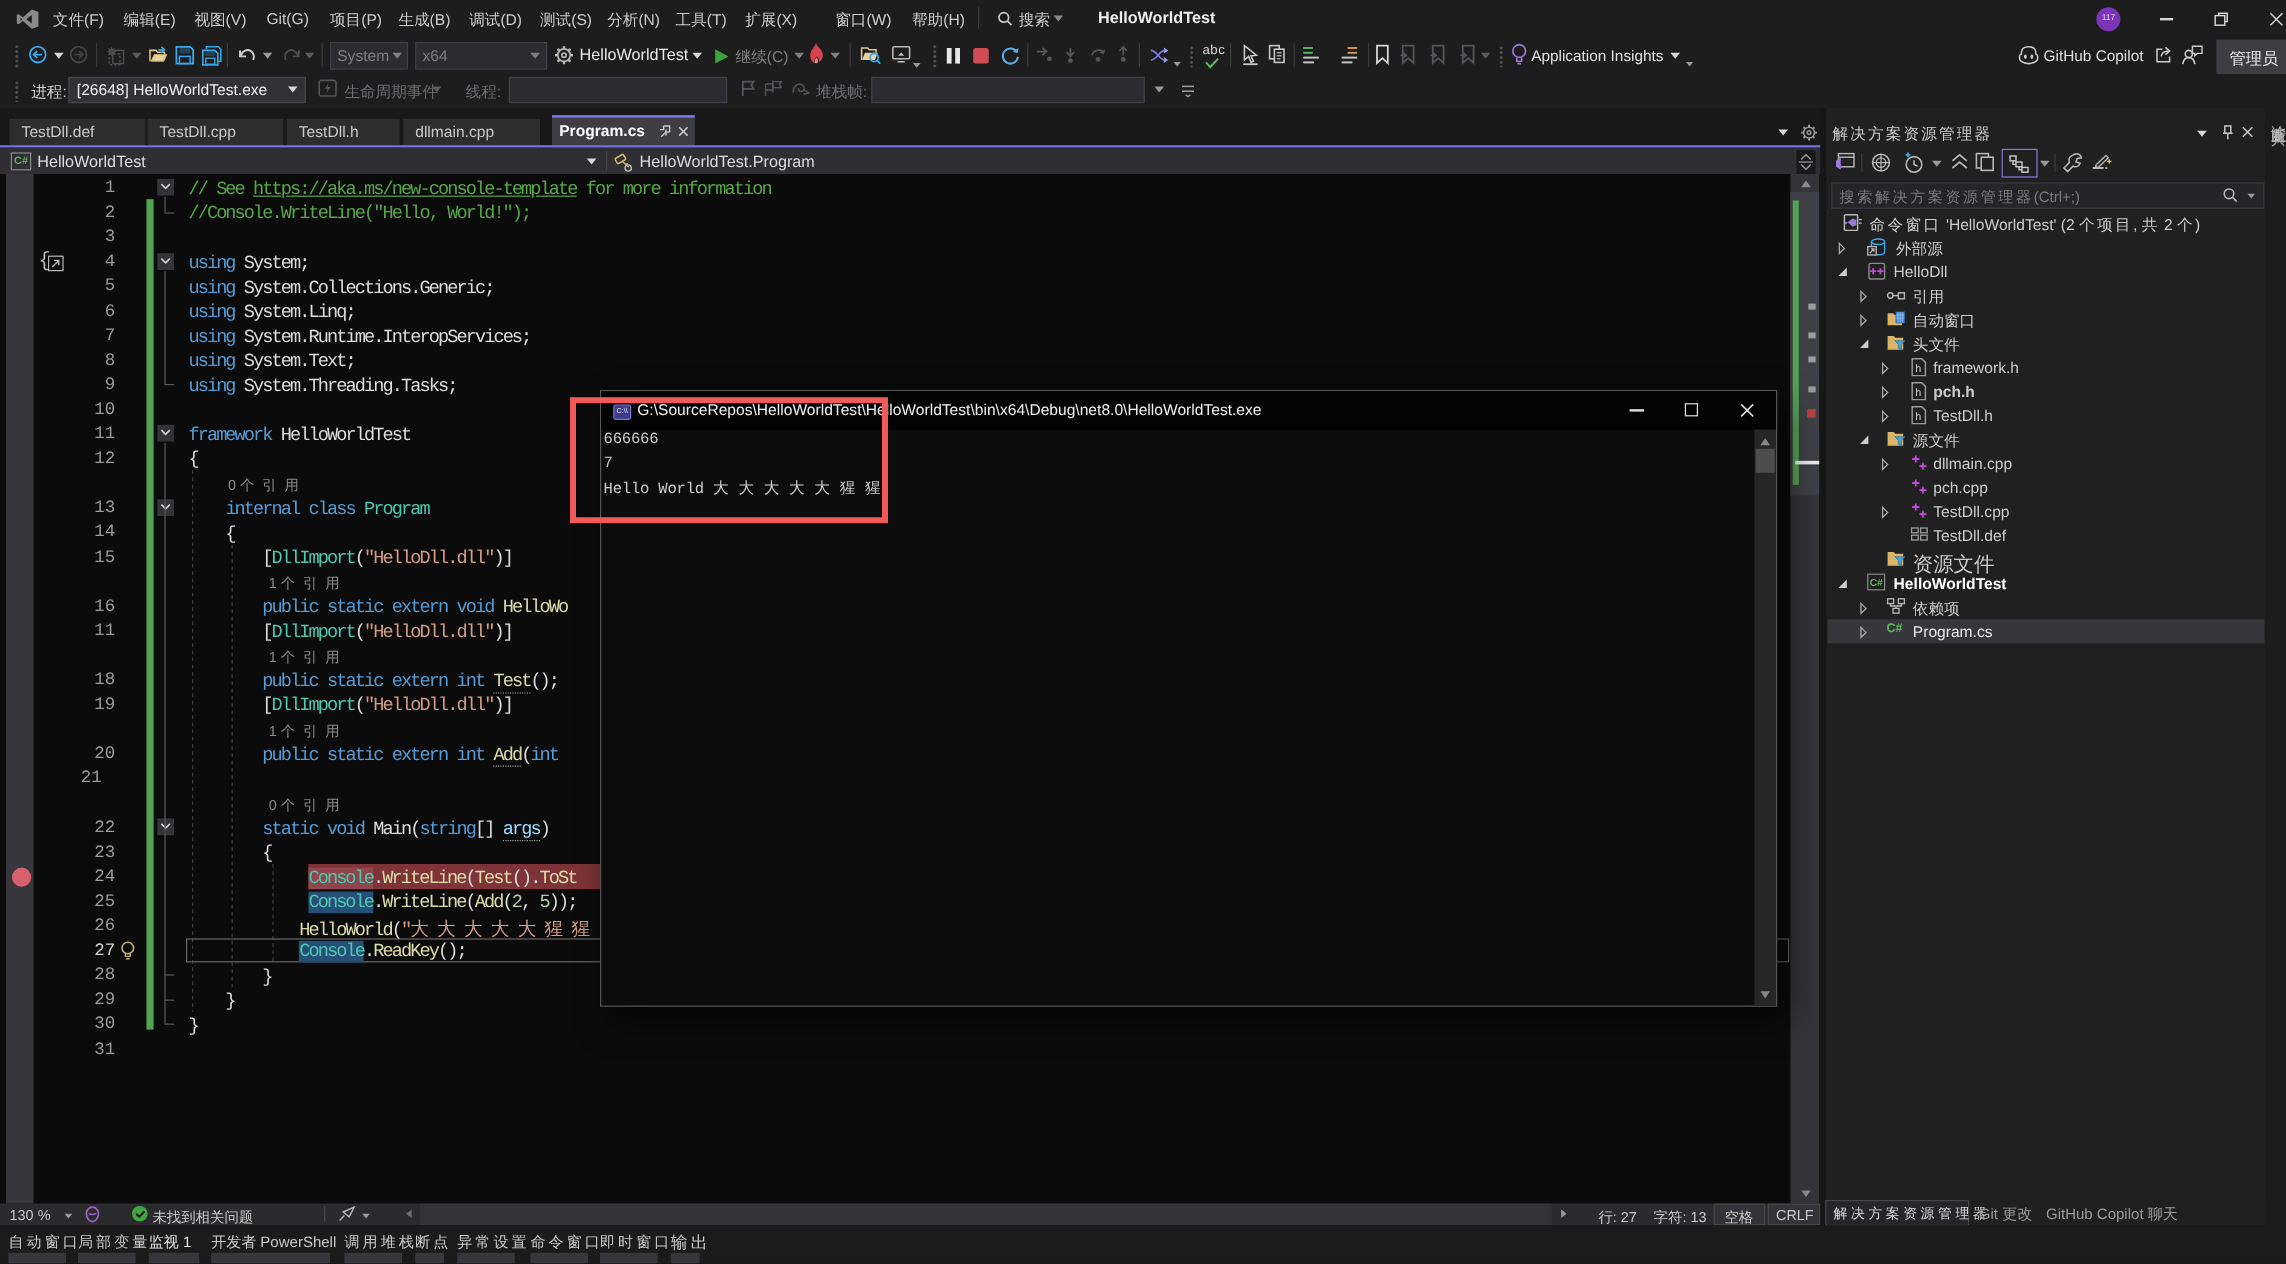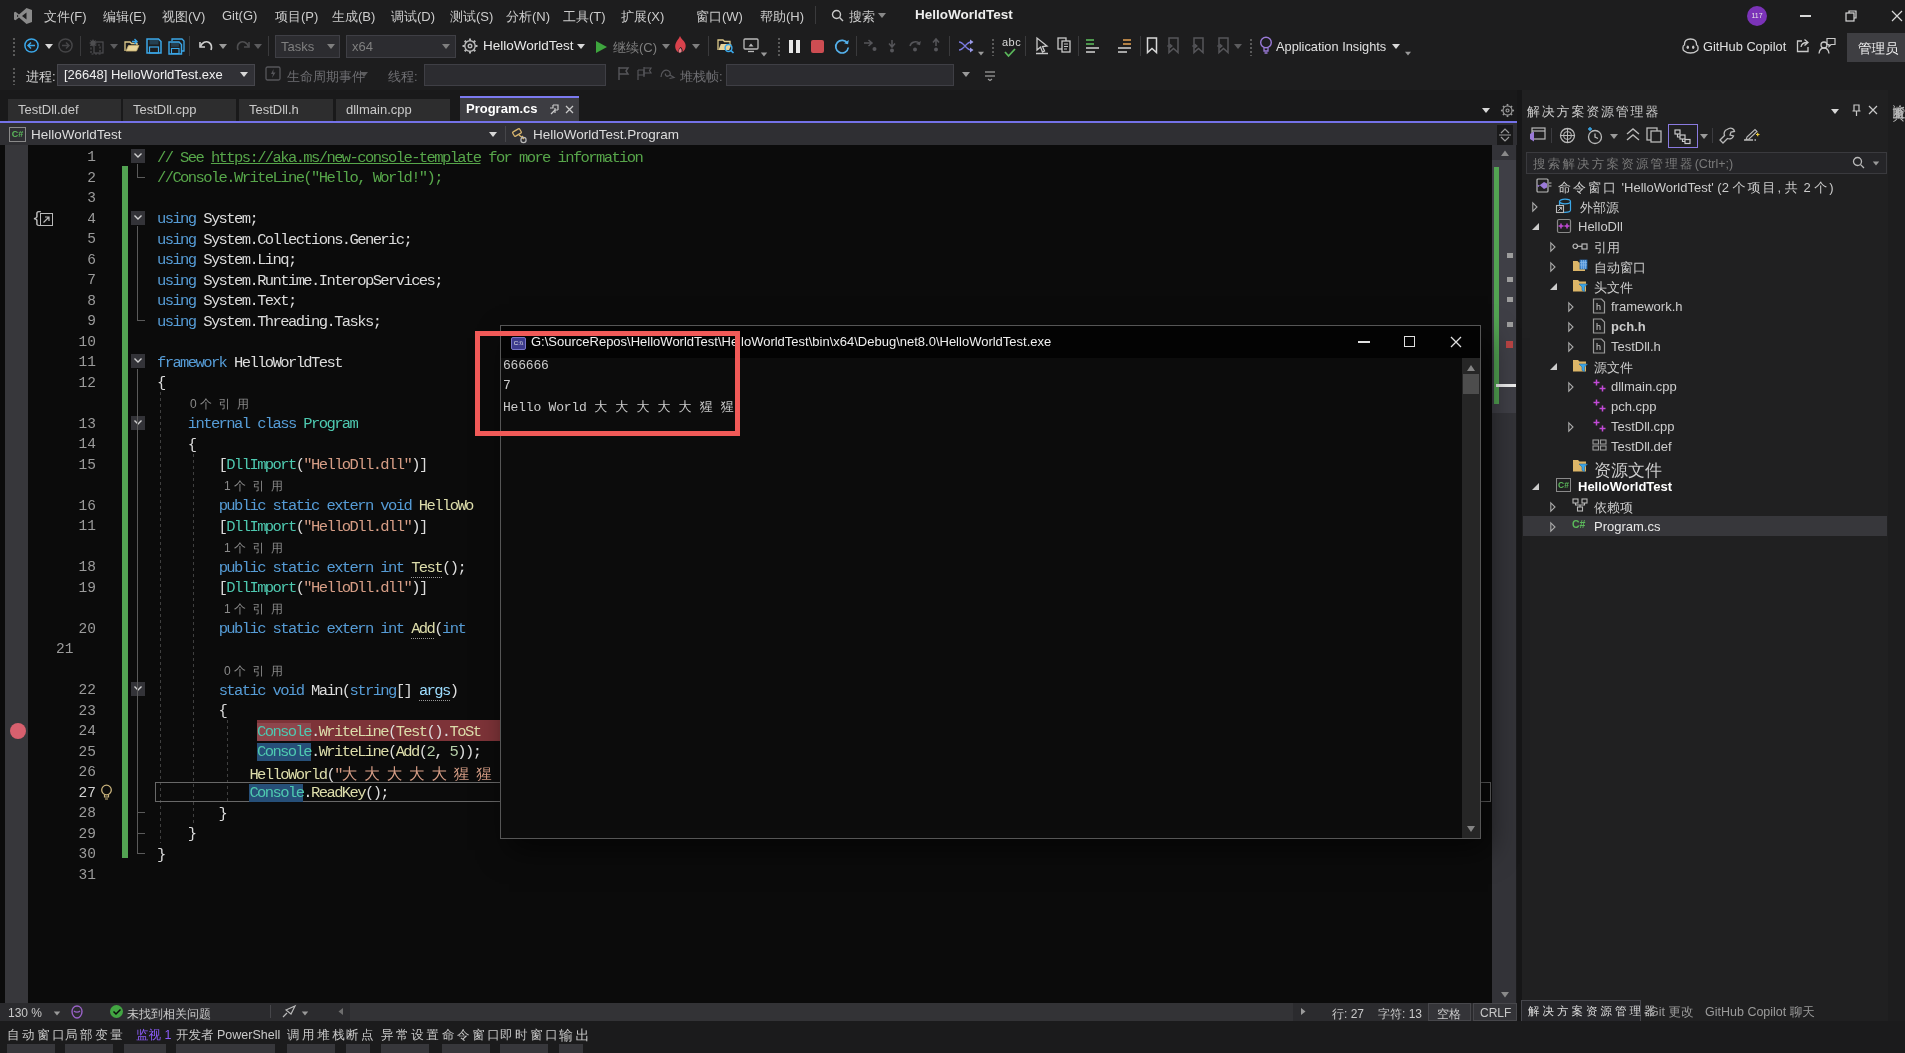--- a/index.html
+++ b/index.html
@@ -89,21 +89,21 @@
     <path d="M3.5 9.5 C5 5.5 9 3.5 12 5.5 C14.5 7.2 15 10 14 13" fill="none" stroke="#cfcfcf" stroke-width="1.6"></path>
   </svg>
 <div class="dar" style="left:219px;top:44px;border-top-color:#9a9a9a"></div>
 <svg style="left:235px;top:37px" width="17" height="17" viewBox="0 0 17 17">
     <path d="M14 5 L14 10 L9 10" fill="none" stroke="#4e4e50" stroke-width="1.6"></path>
     <path d="M13.5 9.5 C12 5.5 8 3.5 5 5.5 C2.5 7.2 2 10 3 13" fill="none" stroke="#4e4e50" stroke-width="1.6"></path>
   </svg>
 <div class="dar" style="left:254px;top:44px;border-top-color:#5c5c5e"></div>
 <div class="sep" style="left:268px;top:36px;height:20px;background:#3a3a3c"></div>
 <div class="ddbox" style="left:275px;top:35px;width:65px;height:23px"></div>
-<div style="position:absolute;left:281px;top:39px;white-space:pre;font-size:13px;color:#7f7f7f">Tasks</div>
+<div style="position:absolute;left:281px;top:39px;white-space:pre;font-size:13px;color:#7f7f7f">System</div>
 <div class="dar" style="left:327px;top:44px;border-top-color:#7f7f7f"></div>
 <div class="ddbox" style="left:346px;top:35px;width:110px;height:23px"></div>
 <div style="position:absolute;left:352px;top:39px;white-space:pre;font-size:13px;color:#7f7f7f">x64</div>
 <div class="dar" style="left:442px;top:44px;border-top-color:#7f7f7f"></div>
 <svg style="left:462px;top:38px" width="16" height="16" viewBox="0 0 16 16">
     <g fill="none" stroke="#b9b9b9" stroke-width="1.4">
       <circle cx="8" cy="8" r="5.2"></circle>
       <circle cx="8" cy="8" r="1.8"></circle>
     </g>
     <g stroke="#b9b9b9" stroke-width="2">
@@ -368,21 +368,21 @@
 <div class="mono" style="position:absolute;left:56px;top:497.5px;white-space:pre;width:40px;text-align:right;font-size:14.5px;color:#9b9b9b">16</div>
 <div class="mono" style="position:absolute;left:157px;top:497.0px;white-space:pre;font-size:15.5px;letter-spacing:-1.6px;color:#dcdcdc;z-index:4">        <span class="kw">public static extern void</span><span class="mth"> HelloWo</span></div>
 <div class="mono" style="position:absolute;left:56px;top:518.0px;white-space:pre;width:40px;text-align:right;font-size:14.5px;color:#9b9b9b">11</div>
 <div class="mono" style="position:absolute;left:157px;top:517.5px;white-space:pre;font-size:15.5px;letter-spacing:-1.6px;color:#dcdcdc;z-index:4">        [<span class="cls">DllImport</span>(<span class="str">"HelloDll.dll"</span>)]</div>
 <div class="mono" style="position:absolute;left:56px;top:559.0px;white-space:pre;width:40px;text-align:right;font-size:14.5px;color:#9b9b9b">18</div>
 <div class="mono" style="position:absolute;left:157px;top:558.5px;white-space:pre;font-size:15.5px;letter-spacing:-1.6px;color:#dcdcdc;z-index:4">        <span class="kw">public static extern int</span> <span class="mth" style="border-bottom:1px dotted #9a9a9a">Test</span>();</div>
 <div class="mono" style="position:absolute;left:56px;top:579.5px;white-space:pre;width:40px;text-align:right;font-size:14.5px;color:#9b9b9b">19</div>
 <div class="mono" style="position:absolute;left:157px;top:579.0px;white-space:pre;font-size:15.5px;letter-spacing:-1.6px;color:#dcdcdc;z-index:4">        [<span class="cls">DllImport</span>(<span class="str">"HelloDll.dll"</span>)]</div>
 <div class="mono" style="position:absolute;left:56px;top:620.5px;white-space:pre;width:40px;text-align:right;font-size:14.5px;color:#9b9b9b">20</div>
 <div class="mono" style="position:absolute;left:157px;top:620.0px;white-space:pre;font-size:15.5px;letter-spacing:-1.6px;color:#dcdcdc;z-index:4">        <span class="kw">public static extern int</span> <span class="mth" style="border-bottom:1px dotted #9a9a9a">Add</span>(<span class="kw">int</span> </div>
-<div class="mono" style="position:absolute;left:56px;top:641.0px;white-space:pre;width:40px;text-align:left;font-size:14.5px;color:#9b9b9b">21</div>
+<div class="mono" style="position:absolute;left:56px;top:641.0px;white-space:pre;width:40px;text-align:center;font-size:14.5px;color:#9b9b9b">21</div>
 <div class="mono" style="position:absolute;left:56px;top:682.0px;white-space:pre;width:40px;text-align:right;font-size:14.5px;color:#9b9b9b">22</div>
 <div class="mono" style="position:absolute;left:157px;top:681.5px;white-space:pre;font-size:15.5px;letter-spacing:-1.6px;color:#dcdcdc;z-index:4">        <span class="kw">static void</span> Main(<span class="kw">string</span>[] <span class="par" style="border-bottom:1px dotted #9a9a9a">args</span>)</div>
 <div class="mono" style="position:absolute;left:56px;top:702.5px;white-space:pre;width:40px;text-align:right;font-size:14.5px;color:#9b9b9b">23</div>
 <div class="mono" style="position:absolute;left:157px;top:702.0px;white-space:pre;font-size:15.5px;letter-spacing:-1.6px;color:#dcdcdc;z-index:4">        {</div>
 <div class="mono" style="position:absolute;left:56px;top:723.0px;white-space:pre;width:40px;text-align:right;font-size:14.5px;color:#9b9b9b">24</div>
 <div class="mono" style="position:absolute;left:257px;top:722.5px;white-space:pre;font-size:15.5px;letter-spacing:-1.6px;color:#dcdcdc;z-index:4"><span style="background:#8e464c"><span class="cls">Console</span></span>.<span class="mth">WriteLine</span>(<span class="mth">Test</span>().<span class="mth">ToSt</span></div>
 <div class="mono" style="position:absolute;left:56px;top:743.5px;white-space:pre;width:40px;text-align:right;font-size:14.5px;color:#9b9b9b">25</div>
 <div class="mono" style="position:absolute;left:257px;top:743.0px;white-space:pre;font-size:15.5px;letter-spacing:-1.6px;color:#dcdcdc;z-index:4"><span style="background:#264f78"><span class="cls">Console</span></span>.<span class="mth">WriteLine</span>(<span class="mth">Add</span>(<span class="num">2</span>, <span class="num">5</span>));</div>
 <div class="mono" style="position:absolute;left:56px;top:764.0px;white-space:pre;width:40px;text-align:right;font-size:14.5px;color:#9b9b9b">26</div>
 <div class="mono" style="position:absolute;left:157px;top:763.5px;white-space:pre;font-size:15.5px;letter-spacing:-1.6px;color:#dcdcdc;z-index:4">            <span class="mth">HelloWorld</span>(<span class="str">"<span class="cj">大大大大大猩猩</span>"</span>);</div>
@@ -700,21 +700,21 @@
 <div style="position:absolute;left:1522px;top:1000px;width:366px;height:22px;background:#202021"></div>
 <div style="position:absolute;left:1521px;top:1000px;width:120px;height:22px;background:#26262a;border:1px solid #46464c"></div>
 <div style="position:absolute;left:1528px;top:1004px;white-space:pre;font-size:11.5px;color:#dcdcdc;letter-spacing:3px">解决方案资源管理器</div>
 <div style="position:absolute;left:1649px;top:1004px;white-space:pre;font-size:12.5px;color:#9b9b9b">Git 更改</div>
 <div style="position:absolute;left:1705px;top:1004px;white-space:pre;font-size:12.5px;color:#9b9b9b">GitHub Copilot 聊天</div>
 <div style="position:absolute;left:0px;top:1021px;width:1905px;height:32px;background:#1b1b1c"></div>
 <div style="position:absolute;left:7px;top:1027px;white-space:pre;font-size:12.5px;color:#c9c9c9;letter-spacing:2.6px;">自动窗口</div>
 <div style="position:absolute;left:7px;top:1044px;width:48px;height:9px;background:#37373b"></div>
 <div style="position:absolute;left:65px;top:1027px;white-space:pre;font-size:12.5px;color:#c9c9c9;letter-spacing:2.6px;">局部变量</div>
 <div style="position:absolute;left:65px;top:1044px;width:48px;height:9px;background:#37373b"></div>
-<div style="position:absolute;left:124px;top:1027px;white-space:pre;font-size:12.5px;color:#8b5cf6;margin-left:12px;">监视 1</div>
+<div style="position:absolute;left:124px;top:1027px;white-space:pre;font-size:12.5px;color:#e5e5e5;">监视 1</div>
 <div style="position:absolute;left:124px;top:1044px;width:42px;height:9px;background:#37373b"></div>
 <div style="position:absolute;left:176px;top:1027px;white-space:pre;font-size:12.5px;color:#c9c9c9;">开发者 PowerShell</div>
 <div style="position:absolute;left:176px;top:1044px;width:99px;height:9px;background:#37373b"></div>
 <div style="position:absolute;left:287px;top:1027px;white-space:pre;font-size:12.5px;color:#c9c9c9;letter-spacing:2.6px;">调用堆栈</div>
 <div style="position:absolute;left:287px;top:1044px;width:48px;height:9px;background:#37373b"></div>
 <div style="position:absolute;left:346px;top:1027px;white-space:pre;font-size:12.5px;color:#c9c9c9;letter-spacing:2.6px;">断点</div>
 <div style="position:absolute;left:346px;top:1044px;width:24px;height:9px;background:#37373b"></div>
 <div style="position:absolute;left:381px;top:1027px;white-space:pre;font-size:12.5px;color:#c9c9c9;letter-spacing:2.6px;">异常设置</div>
 <div style="position:absolute;left:381px;top:1044px;width:48px;height:9px;background:#37373b"></div>
 <div style="position:absolute;left:442px;top:1027px;white-space:pre;font-size:12.5px;color:#c9c9c9;letter-spacing:2.6px;">命令窗口</div>

